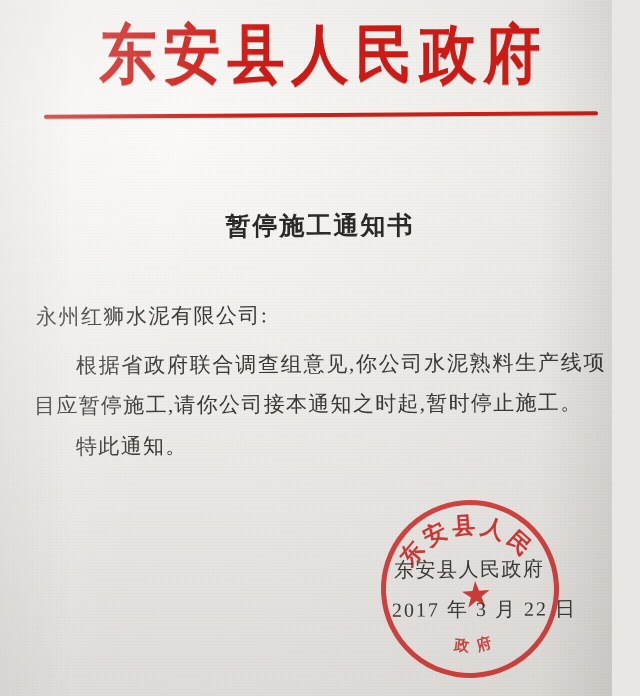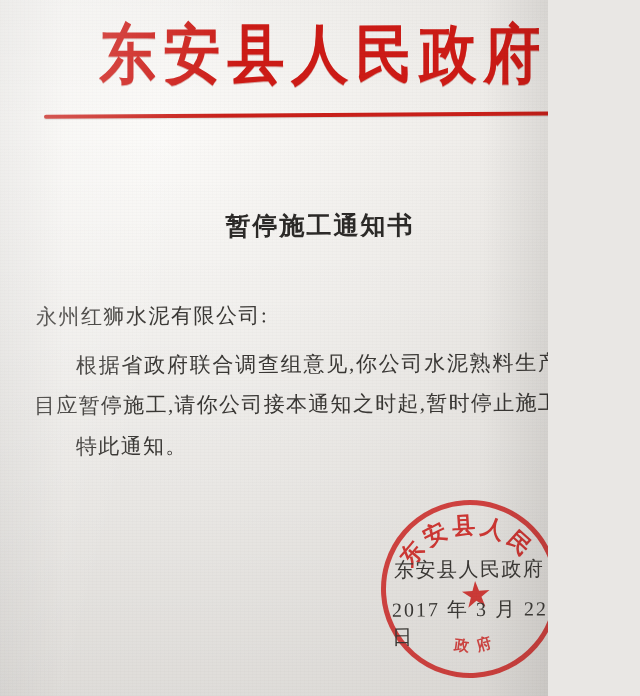--- a/index.html
+++ b/index.html
@@ -8,21 +8,21 @@
   }
   body {
     width: 640px;
     height: 696px;
     overflow: hidden;
     font-family: "Liberation Serif", serif;
     background: #e9e7e4;
   }
   .page {
     position: relative;
-    width: 548px;
+    width: 612px;
     height: 696px;
     background:
       radial-gradient(ellipse at 30% 20%, #fbfaf8 0%, #f2f0ed 45%, #e6e3df 100%);
     overflow: hidden;
   }
   
   .page::after {
     content: "";
     position: absolute;
     inset: 0;

